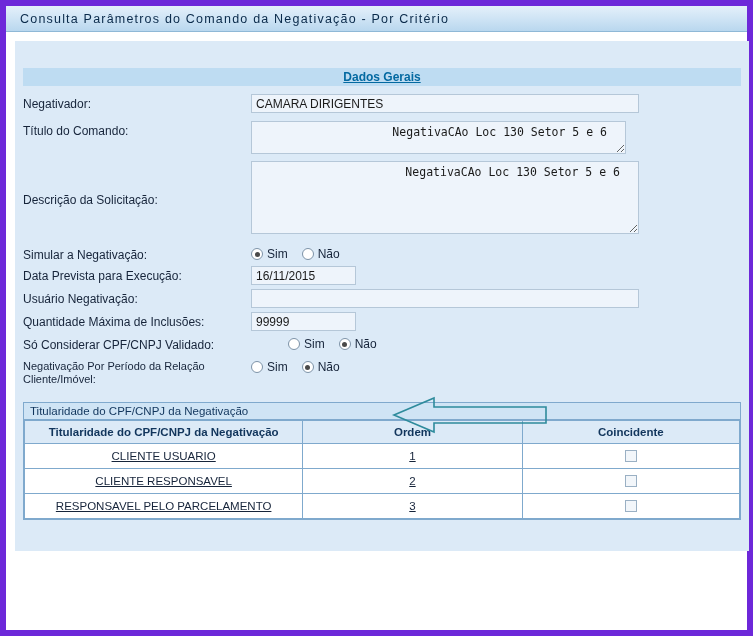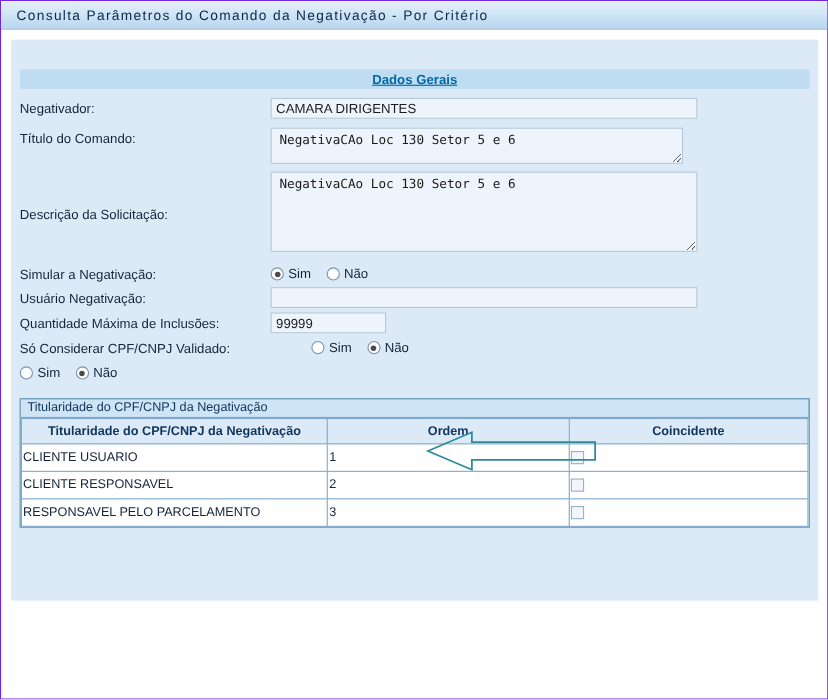--- a/index.html
+++ b/index.html
@@ -14,21 +14,21 @@
     font-size: 12px;
     color: #000000;
     overflow: hidden;
     position: relative;
   }
   .app {
     width: 753px;
     height: 636px;
     position: relative;
     box-sizing: border-box;
-    border: 1px solid #6d28d9;
+    border: 6px solid #6d28d9;
     background: #ffffff;
   }
   
   .titlebar {
     height: 26px;
     background: linear-gradient(to bottom, #e4f0fa 0%, #cfe4f5 50%, #b9d7ee 100%);
     border-bottom: 1px solid #8fb8d6;
     display: flex;
     align-items: center;
     padding-left: 14px;
@@ -96,23 +96,24 @@
   input.txt.medium { width: 105px; }
   input.txt.full   { width: 388px; }
 
   textarea.ta {
     font-family: "DejaVu Sans Mono", monospace;
     font-size: 11.5px;
     color: #1a1a1a;
     background: #eef4fb;
     border: 1px solid #b5c7d8;
     box-sizing: border-box;
-    padding: 3px 7px;
+    padding: 3px 18px;
     resize: vertical;
     overflow: auto;
+    text-align: right;
   }
   textarea.ta.small { width: 375px; height: 33px; }
   textarea.ta.big   { width: 388px; height: 73px; }
 
   .radio-group {
     display: flex;
     align-items: center;
     padding-top: 2px;
   }
   .radio-item {
@@ -149,21 +150,21 @@
     left: 375px;
     top: 355px;
     width: 160px;
     height: 38px;
   }
 
   
   .grid-wrap {
     margin: 16px 8px 0 8px;
     border: 1px solid #7fa9cd;
-    background: #0f766e;
+    background: #fde047;
   }
   .grid-title {
     background: #cfe4f5;
     border-bottom: 1px solid #7fa9cd;
     font-size: 11.5px;
     color: #11355c;
     padding: 2px 6px;
   }
   table.grid {
     border-collapse: collapse;
@@ -177,22 +178,23 @@
     font-weight: bold;
     color: #11355c;
     height: 20px;
     text-align: center;
   }
   table.grid td {
     border: 1px solid #7fa9cd;
     font-size: 11.5px;
     color: #16243a;
     height: 22px;
-    text-align: left;
-    background: #ffffff;
+    text-align: center;
+    background: #ffffff;
+    text-decoration: underline;
   }
   .col1 { width: 281px; }
   .col2 { width: 222px; }
   .col3 { width: 219px; }
   .chk {
     display: inline-block;
     width: 12px;
     height: 12px;
     border: 1px solid #9ab0c4;
     background: #f2f6fa;
@@ -247,20 +249,26 @@
               <span class="radio-label">Sim</span>
             </div>
             <div class="radio-item">
               <span class="radio"></span>
               <span class="radio-label">Não</span>
             </div>
           </div>
         </div>
       </div>
 
+      <div class="row" style="margin-top:2px;">
+        <div class="lbl">Data Prevista para Execução:</div>
+        <div class="fld">
+          <input class="txt medium" type="text" value="16/11/2015" style="">
+        </div>
+      </div>
 
       <div class="row" style="margin-top:2px;">
         <div class="lbl">Usuário Negativação:</div>
         <div class="fld">
           <input class="txt full" type="text" value="" style="">
         </div>
       </div>
 
       <div class="row" style="margin-top:2px;">
         <div class="lbl">Quantidade Máxima de Inclusões:</div>
@@ -279,20 +287,24 @@
             </div>
             <div class="radio-item">
               <span class="radio checked"></span>
               <span class="radio-label">Não</span>
             </div>
           </div>
         </div>
       </div>
 
       <div class="row" style="margin-top:6px;">
+        <div class="lbl two-line" style="font-size:11px;line-height:13px;padding-top:2px;">
+          <div>Negativação Por Período da Relação</div>
+          <div>Cliente/Imóvel:</div>
+        </div>
         <div class="fld">
           <div class="radio-group">
             <div class="radio-item">
               <span class="radio"></span>
               <span class="radio-label">Sim</span>
             </div>
             <div class="radio-item">
               <span class="radio checked"></span>
               <span class="radio-label">Não</span>
             </div>

